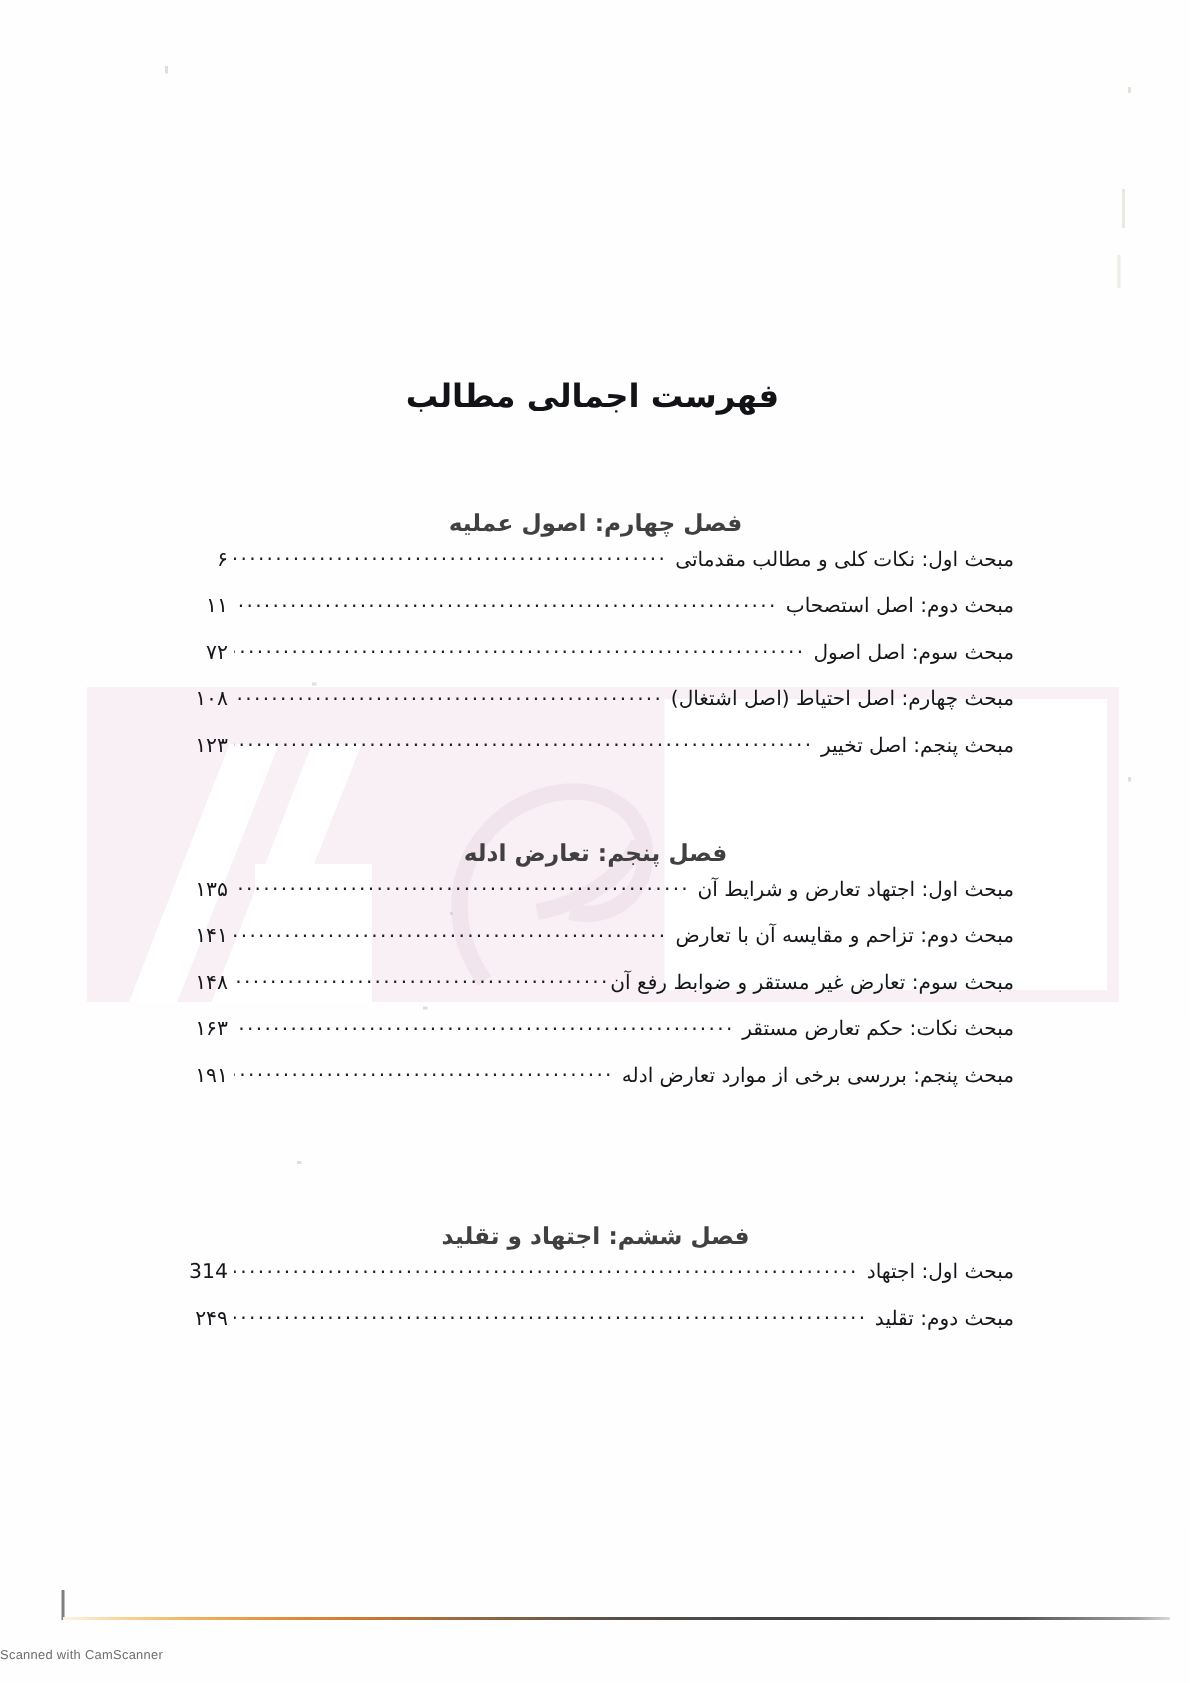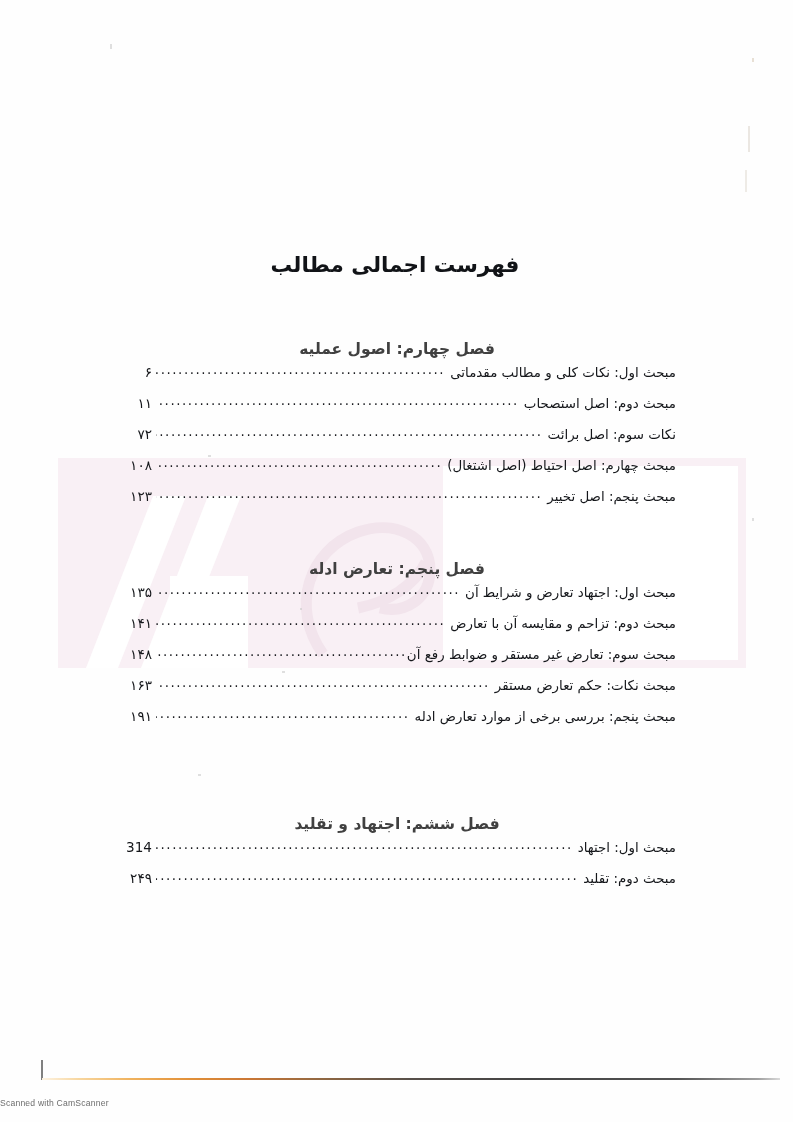--- a/index.html
+++ b/index.html
@@ -222,21 +222,21 @@
       <span class="entry-title">مبحث اول: نکات کلی و مطالب مقدماتی</span>
       <span class="entry-leader"></span>
       <span class="entry-page">۶</span>
     </div>
     <div class="toc-entry">
       <span class="entry-title">مبحث دوم: اصل استصحاب</span>
       <span class="entry-leader"></span>
       <span class="entry-page">۱۱</span>
     </div>
     <div class="toc-entry">
-      <span class="entry-title">نکات سوم: اصل برائت</span>
+      <span class="entry-title">مبحث سوم: اصل اصول</span>
       <span class="entry-leader"></span>
       <span class="entry-page">۷۲</span>
     </div>
     <div class="toc-entry">
       <span class="entry-title">مبحث چهارم: اصل احتیاط (اصل اشتغال)</span>
       <span class="entry-leader"></span>
       <span class="entry-page">۱۰۸</span>
     </div>
     <div class="toc-entry">
       <span class="entry-title">مبحث پنجم: اصل تخییر</span>

